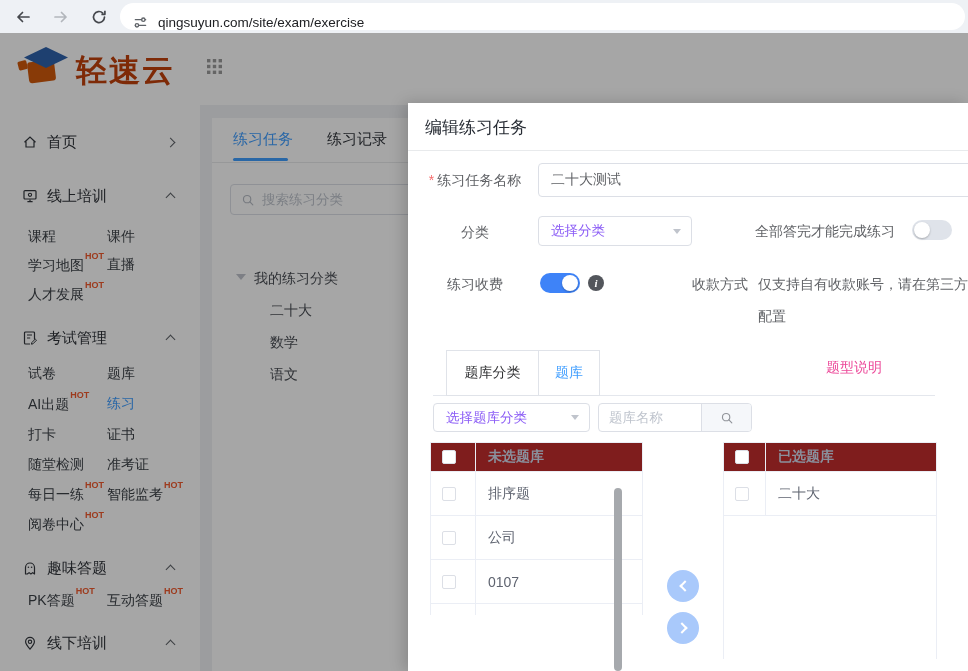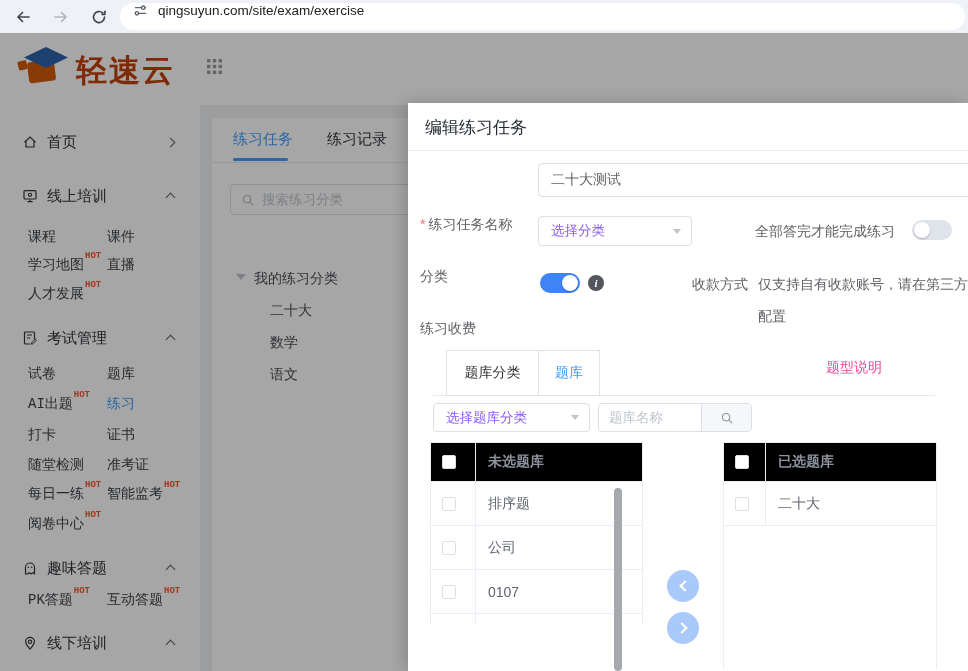--- a/index.html
+++ b/index.html
@@ -4,37 +4,37 @@
 <style>
   * { margin:0; padding:0; box-sizing:border-box; }
   body { font-family:"Liberation Sans","DejaVu Sans",sans-serif; background:#fff; }
   .screen { position:relative; width:968px; height:671px; overflow:hidden; background:#fff; }
 
   
   .browser-bar { position:absolute; left:0; top:0; width:968px; height:33px; background:#eef1f5; display:flex; align-items:center; z-index:50; }
   .b-ico { width:18px; height:18px; color:#45484d; margin-left:14px; cursor:pointer; }
   .b-ico.disabled { color:#b2b6bc; }
   .b-ico svg { width:18px; height:18px; display:block; }
-  .omnibox { position:absolute; left:120px; top:3px; height:27px; width:845px; background:#fff; border-radius:14px; display:flex; align-items:flex-start; }
+  .omnibox { position:absolute; left:120px; top:3px; height:27px; width:845px; background:#fff; border-radius:14px; display:flex; align-items:flex-end; }
   .omni-ico { width:15px; height:15px; color:#5f6368; margin-left:13px; }
   .omni-ico svg { width:15px; height:15px; display:block; }
   .url { margin-left:10px; font-size:13.5px; color:#202124; }
 
   
   .page { position:absolute; left:0; top:33px; width:968px; height:638px; background:#fff; }
 
   
   .app-header { position:absolute; left:0; top:0; width:968px; height:72px; background:#fff; }
   .logo-ico { position:absolute; left:16px; top:13px; width:54px; height:44px; }
   .brand { position:absolute; left:76px; top:17px; font-size:31px; font-weight:bold; color:#c2410c; letter-spacing:2px; }
   .grid-ico { position:absolute; left:206px; top:25px; width:17px; height:17px; color:#9b9b9b; cursor:pointer; }
   .grid-ico svg { width:17px; height:17px; display:block; }
 
   
-  .sidebar { position:absolute; left:0; top:72px; width:200px; height:566px; background:#fff;font-family:Liberation Mono, monospace; }
+  .sidebar { position:absolute; left:0; top:72px; width:200px; height:566px; background:#fff; }
   .s-row { position:absolute; left:0; width:200px; height:22px; display:flex; align-items:center; cursor:pointer; }
   .s-ico { width:16px; height:16px; color:#33373d; margin-left:22px; flex:none; }
   .s-ico svg { width:16px; height:16px; display:block; }
   .s-label { margin-left:9px; font-size:15px; color:#2e3238; }
   .chev { position:absolute; right:26px; width:7px; height:7px; border-right:1.4px solid #5c6066; border-bottom:1.4px solid #5c6066; }
   .chev.right { transform:rotate(-45deg); }
   .chev.up { transform:rotate(-135deg); top:9px; }
   .sub-col { position:absolute; font-size:14px; color:#3d4248; cursor:pointer; white-space:nowrap; }
   .sub-col.c1 { left:28px; }
   .sub-col.c2 { left:107px; }
@@ -55,21 +55,21 @@
   .c-search input::placeholder { color:#bfc4cd; }
   .tree-caret { position:absolute; left:236px; top:241px; width:0; height:0; border-left:5px solid transparent; border-right:5px solid transparent; border-top:6px solid #c0c4cc; }
   .tree-root { position:absolute; left:254px; top:237px; font-size:14px; color:#4a4e55; cursor:pointer; }
   .tree-item { position:absolute; left:270px; font-size:14px; color:#4a4e55; cursor:pointer; }
 
   
   .overlay { position:absolute; left:0; top:0; width:968px; height:638px; background:rgba(0,0,0,0.35); z-index:10; }
   .modal { position:absolute; left:408px; top:70px; width:560px; height:568px; background:#fff; z-index:20; overflow:hidden; box-shadow:-4px 0 14px rgba(0,0,0,0.18); }
   .m-title { position:absolute; left:17px; top:13px; font-size:17px; color:#262b33; }
   .m-title-line { position:absolute; left:0; top:47px; width:560px; height:1px; background:#e8eaec; }
-  .m-label { position:absolute; font-size:14px; color:#606266; text-align:left; width:110px; left:12px;margin-top:44px; }
+  .m-label { position:absolute; font-size:14px; color:#606266; text-align:center; width:110px; left:12px; }
   .req { color:#f56c6c; margin-right:3px; }
   .m-input { position:absolute; left:130px; top:60px; width:470px; height:34px; border:1px solid #dcdfe6; border-radius:4px; font-size:14px; color:#606266; padding:0 12px; outline:none; background:#fff; }
   .m-select { position:absolute; border:1px solid #dcdfe6; border-radius:4px; background:#fff; display:flex; align-items:center; cursor:pointer; }
   .m-select .ph { margin-left:12px; font-size:13.5px; color:#8b5cf6; }
   .caret-down { position:absolute; right:10px; width:0; height:0; border-left:4.5px solid transparent; border-right:4.5px solid transparent; border-top:5.5px solid #c0c4cc; }
   .toggle { position:absolute; width:40px; height:20px; border-radius:10px; cursor:pointer; }
   .toggle .knob { position:absolute; top:2px; width:16px; height:16px; border-radius:50%; background:#fff; box-shadow:0 1px 2px rgba(0,0,0,0.25); }
   .toggle.off { background:#dfe3ea; }
   .toggle.off .knob { left:2px; }
   .toggle.on { background:#3e83f8; }
@@ -85,21 +85,21 @@
   .type-help { position:absolute; left:418px; top:256px; font-size:14px; color:#ec4899; cursor:pointer; z-index:2; }
 
   .f-select { left:25px; top:300px; width:157px; height:29px; }
   .input-group { position:absolute; left:190px; top:300px; width:154px; height:29px; border:1px solid #dcdfe6; border-radius:4px; display:flex; background:#fff; }
   .input-group input { flex:1; border:0; outline:0; min-width:0; padding:0 10px; font-size:13.5px; color:#606266; background:transparent; }
   .input-group input::placeholder { color:#bfc4cd; }
   .ig-btn { width:50px; background:#f5f7fa; border-left:1px solid #dcdfe6; border-radius:0 3px 3px 0; display:flex; align-items:center; justify-content:center; color:#909399; cursor:pointer; }
   .ig-btn svg { width:14px; height:14px; }
 
   .xfer-table { position:absolute; top:339px; background:#fff; }
-  .xt-header { height:40px; background:#000000; border:1px solid #ebeef5; display:flex; align-items:center; }
+  .xt-header { height:30px; background:#7f1d1d; border:1px solid #ebeef5; display:flex; align-items:center; }
   .xt-header .ht { font-size:14px; font-weight:bold; color:#8a909c; }
   .xt-row { height:44px; border-left:1px solid #ebeef5; border-right:1px solid #ebeef5; border-bottom:1px solid #ebeef5; display:flex; align-items:center; background:#fff; cursor:pointer; }
   .xt-row .rt { font-size:14px; color:#5f6470; }
   .cb { width:14px; height:14px; border:1px solid #dcdfe6; border-radius:2px; background:#fff; flex:none; cursor:pointer; }
   .cb-cell { width:45px; align-self:stretch; border-right:1px solid #ebeef5; display:flex; align-items:center; flex:none; }
   .cb-cell .cb { margin-left:11px; }
   .cell-pad { margin-left:12px; }
   .xt-body-empty { border-left:1px solid #ebeef5; border-right:1px solid #ebeef5; background:#fff; }
   .scrollbar { position:absolute; width:8px; border-radius:4px; background:#a6a9ad; z-index:3; }
 

